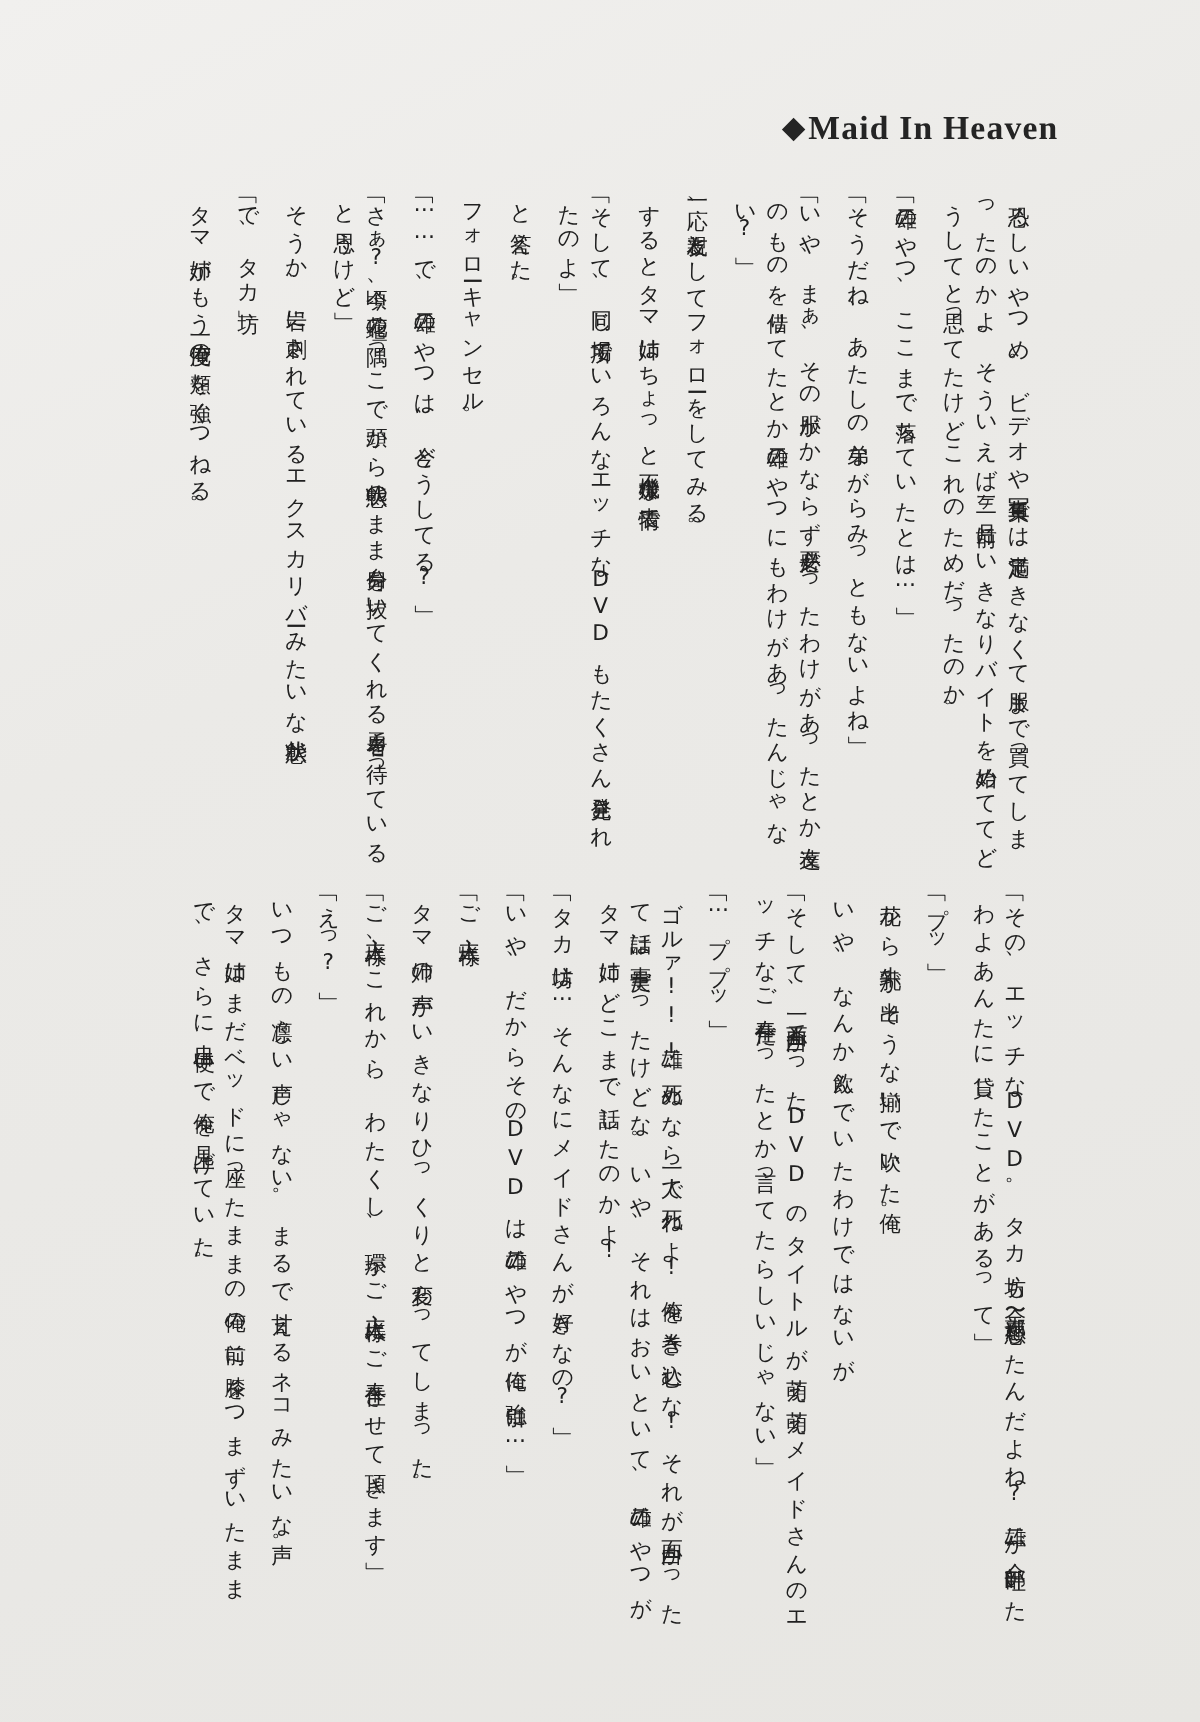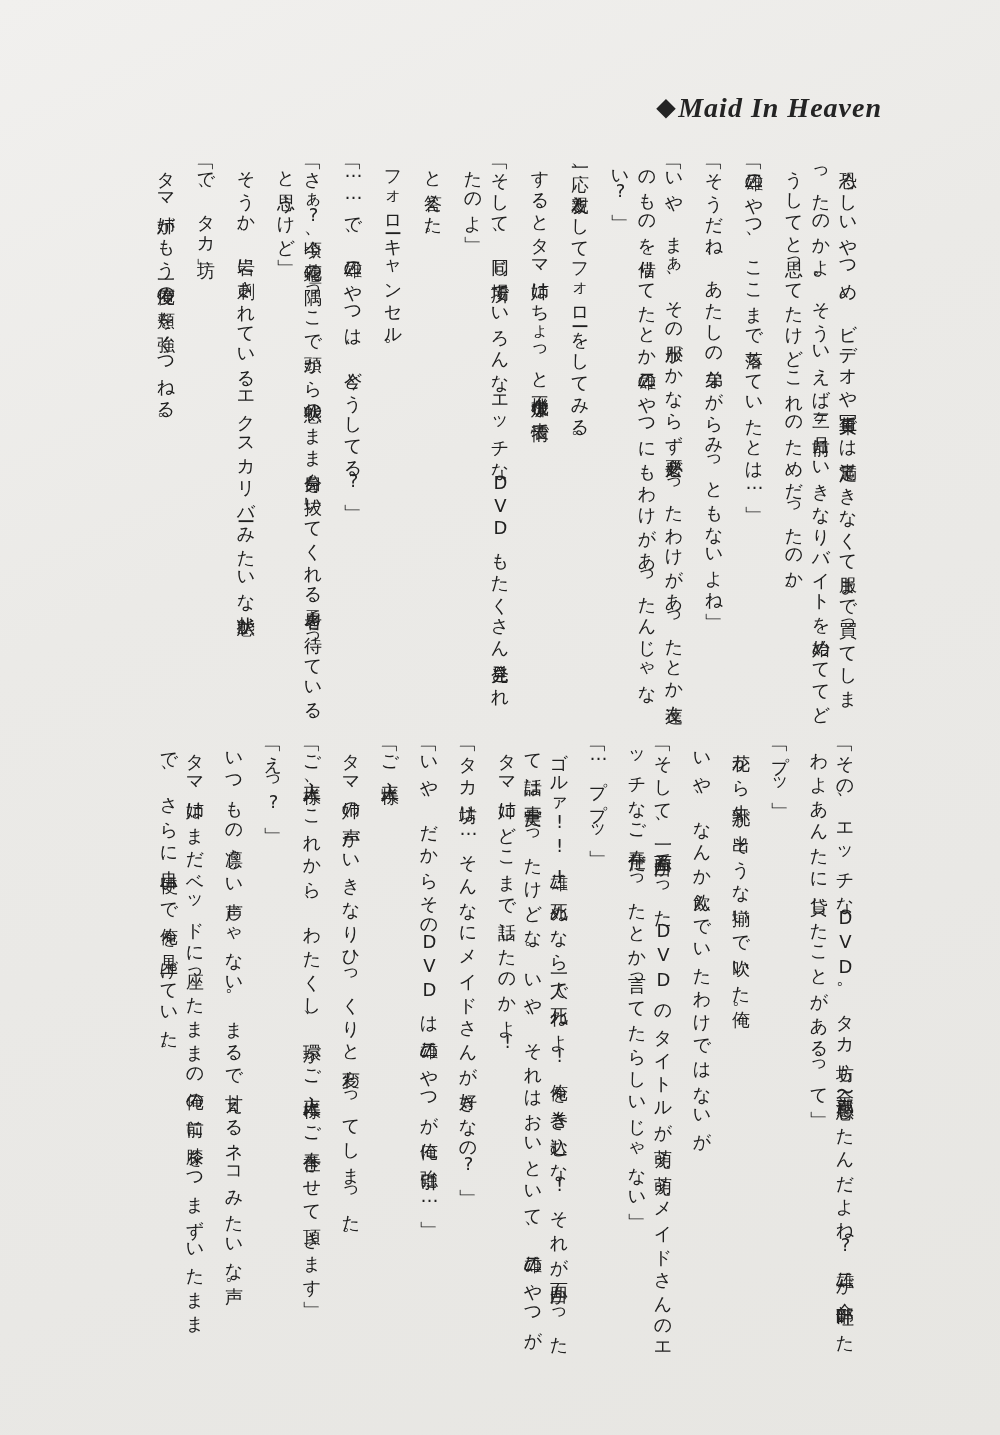--- a/index.html
+++ b/index.html
@@ -31,21 +31,20 @@
     letter-spacing: 1px;
     white-space: nowrap;
   }
   .page-header .diamond {
     font-style: normal;
     font-size: 24px;
     vertical-align: 2px;
     margin-right: 2px;
   }
   .page-header .title-text {
-    font-style: italic;
   }
 
   
   .vtext {
     position: absolute;
     writing-mode: vertical-rl;
     text-orientation: upright;
     font-size: 18px;
     color: #202020;
     text-align: left;

